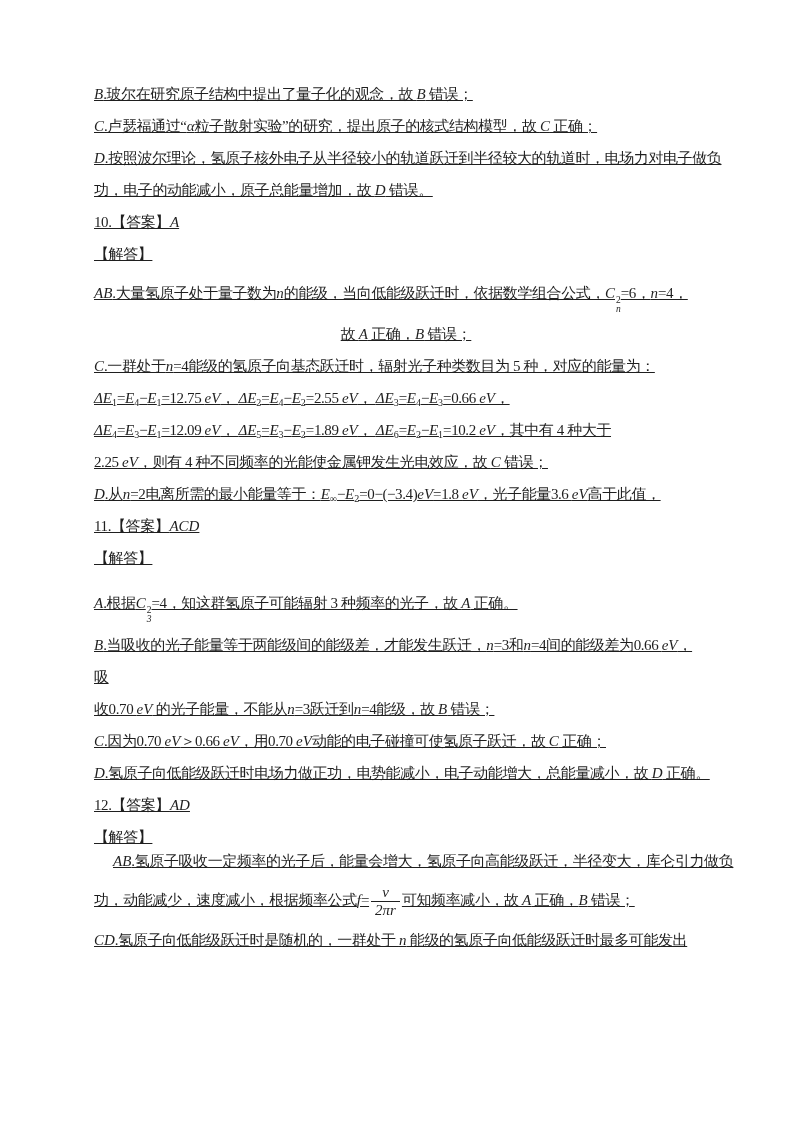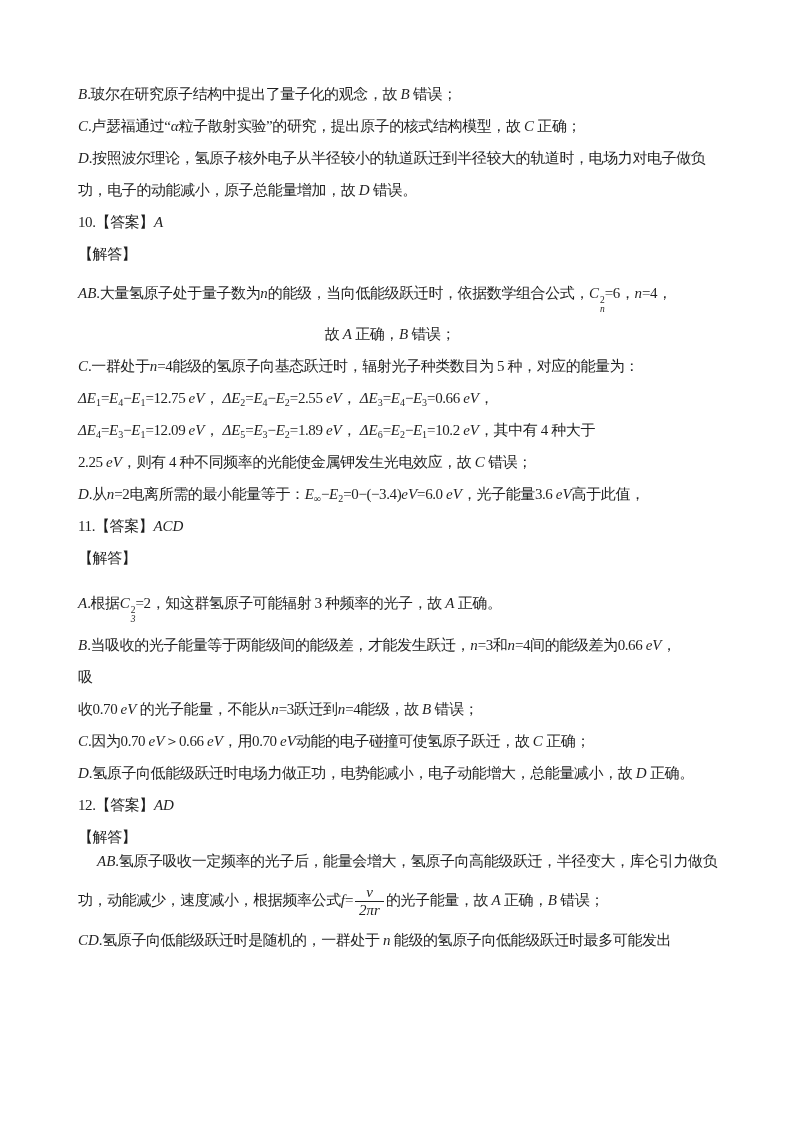--- a/index.html
+++ b/index.html
@@ -6,21 +6,21 @@
   body{
     width:800px;height:1132px;
     background:#ffffff;
     font-family:"Liberation Serif","DejaVu Serif",serif;
     color:#1f1f1f;
     overflow:hidden;
     position:relative;
   }
   .page{position:absolute;inset:0;background:#ffffff;}
   .content{
-    position:absolute;left:78px;top:84px;width:624px;
+    position:absolute;left:94px;top:84px;width:624px;text-decoration:underline;
   }
   .line{
     font-size:15px;
     line-height:21px;
     letter-spacing:-0.4px;
     margin:0 0 11px 0;
     white-space:nowrap;
   }
   .it{font-style:italic;letter-spacing:0;}
   .sb{font-size:10px;line-height:0;vertical-align:-3px;letter-spacing:0;}
@@ -53,36 +53,36 @@
         <div class="line"><span>【解答】</span></div>
         <div class="line" style="margin-top: 18px;"><span class="it">AB</span><span>.大量氢原子处于量子数为</span><span class="it">n</span><span>的能级，当向低能级跃迁时，依据数学组合公式，</span><span class="it">C</span><span class="ss">
             <span>2</span>
             <span class="it">n</span>
           </span><span>=6，</span><span class="it">n</span><span>=4，</span></div>
         <div class="line" style="margin-top: 8px; text-align: center;"><span>故 </span><span class="it">A</span><span> 正确，</span><span class="it">B</span><span> 错误；</span></div>
         <div class="line" style="margin-top: 4px;"><span class="it">C</span><span>.一群处于</span><span class="it">n</span><span>=4能级的氢原子向基态跃迁时，辐射光子种类数目为 5 种，对应的能量为：</span></div>
         <div class="line"><span class="it">ΔE</span><span class="sb">1</span><span>=</span><span class="it">E</span><span class="sb">4</span><span>−</span><span class="it">E</span><span class="sb">1</span><span>=12.75 </span><span class="it">eV</span><span>，  </span><span class="it">ΔE</span><span class="sb">2</span><span>=</span><span class="it">E</span><span class="sb">4</span><span>−</span><span class="it">E</span><span class="sb">2</span><span>=2.55 </span><span class="it">eV</span><span>，  </span><span class="it">ΔE</span><span class="sb">3</span><span>=</span><span class="it">E</span><span class="sb">4</span><span>−</span><span class="it">E</span><span class="sb">3</span><span>=0.66 </span><span class="it">eV</span><span>，</span></div>
         <div class="line"><span class="it">ΔE</span><span class="sb">4</span><span>=</span><span class="it">E</span><span class="sb">3</span><span>−</span><span class="it">E</span><span class="sb">1</span><span>=12.09 </span><span class="it">eV</span><span>，  </span><span class="it">ΔE</span><span class="sb">5</span><span>=</span><span class="it">E</span><span class="sb">3</span><span>−</span><span class="it">E</span><span class="sb">2</span><span>=1.89 </span><span class="it">eV</span><span>，  </span><span class="it">ΔE</span><span class="sb">6</span><span>=</span><span class="it">E</span><span class="sb">2</span><span>−</span><span class="it">E</span><span class="sb">1</span><span>=10.2 </span><span class="it">eV</span><span>，其中有 4 种大于</span></div>
         <div class="line"><span>2.25 </span><span class="it">eV</span><span>，则有 4 种不同频率的光能使金属钾发生光电效应，故 </span><span class="it">C</span><span> 错误；</span></div>
-        <div class="line"><span class="it">D</span><span>.从</span><span class="it">n</span><span>=2电离所需的最小能量等于：</span><span class="it">E</span><span class="sb">∞</span><span>−</span><span class="it">E</span><span class="sb">2</span><span>=0−(−3.4)</span><span class="it">eV</span><span>=6.0 </span><span class="it">eV</span><span>，光子能量3.6 </span><span class="it">eV</span><span>高于此值，</span></div>
+        <div class="line"><span class="it">D</span><span>.从</span><span class="it">n</span><span>=2电离所需的最小能量等于：</span><span class="it">E</span><span class="sb">∞</span><span>−</span><span class="it">E</span><span class="sb">2</span><span>=0−(−3.4)</span><span class="it">eV</span><span>=1.8 </span><span class="it">eV</span><span>，光子能量3.6 </span><span class="it">eV</span><span>高于此值，</span></div>
       </div>
       <div>
         <div class="line"><span>11.【答案】</span><span class="it">ACD</span></div>
         <div class="line"><span>【解答】</span></div>
         <div class="line" style="margin-top: 24px;"><span class="it">A</span><span>.根据</span><span class="it">C</span><span class="ss">
             <span>2</span>
             <span class="it">3</span>
-          </span><span>=2，知这群氢原子可能辐射 3 种频率的光子，故 </span><span class="it">A</span><span> 正确。</span></div>
+          </span><span>=4，知这群氢原子可能辐射 3 种频率的光子，故 </span><span class="it">A</span><span> 正确。</span></div>
         <div class="line" style="margin-top: 12px;"><span class="it">B</span><span>.当吸收的光子能量等于两能级间的能级差，才能发生跃迁，</span><span class="it">n</span><span>=3和</span><span class="it">n</span><span>=4间的能级差为0.66 </span><span class="it">eV</span><span>，</span></div>
         <div class="line"><span>吸</span></div>
         <div class="line"><span>收0.70 </span><span class="it">eV</span><span> 的光子能量，不能从</span><span class="it">n</span><span>=3跃迁到</span><span class="it">n</span><span>=4能级，故  </span><span class="it">B</span><span> 错误；</span></div>
         <div class="line"><span class="it">C</span><span>.因为0.70 </span><span class="it">eV</span><span>＞0.66 </span><span class="it">eV</span><span>，用0.70 </span><span class="it">eV</span><span>动能的电子碰撞可使氢原子跃迁，故  </span><span class="it">C</span><span> 正确；</span></div>
         <div class="line"><span class="it">D</span><span>.氢原子向低能级跃迁时电场力做正功，电势能减小，电子动能增大，总能量减小，故  </span><span class="it">D</span><span> 正确。</span></div>
       </div>
       <div>
         <div class="line"><span>12.【答案】</span><span class="it">AD</span></div>
         <div class="line"><span>【解答】</span></div>
         <div class="line" style="margin-top: -8px; margin-left: 19px;"><span class="it">AB</span><span>.氢原子吸收一定频率的光子后，能量会增大，氢原子向高能级跃迁，半径变大，库仑引力做负</span></div>
-        <div class="line" style="margin-top: 12px;"><span>功，动能减少，速度减小，根据频率公式</span><span class="it">f</span><span>=</span><span class="fr"><span class="num">v</span><span class="den">2πr</span></span><span>的光子能量，故 </span><span class="it">A</span><span> 正确，</span><span class="it">B</span><span> 错误；</span></div>
+        <div class="line" style="margin-top: 12px;"><span>功，动能减少，速度减小，根据频率公式</span><span class="it">f</span><span>=</span><span class="fr"><span class="num">v</span><span class="den">2πr</span></span><span>可知频率减小，故 </span><span class="it">A</span><span> 正确，</span><span class="it">B</span><span> 错误；</span></div>
         <div class="line"><span class="it">CD</span><span>.氢原子向低能级跃迁时是随机的，一群处于 </span><span class="it">n</span><span> 能级的氢原子向低能级跃迁时最多可能发出</span></div>
       </div>
     </div>
 </div>
 
 </body></html>

